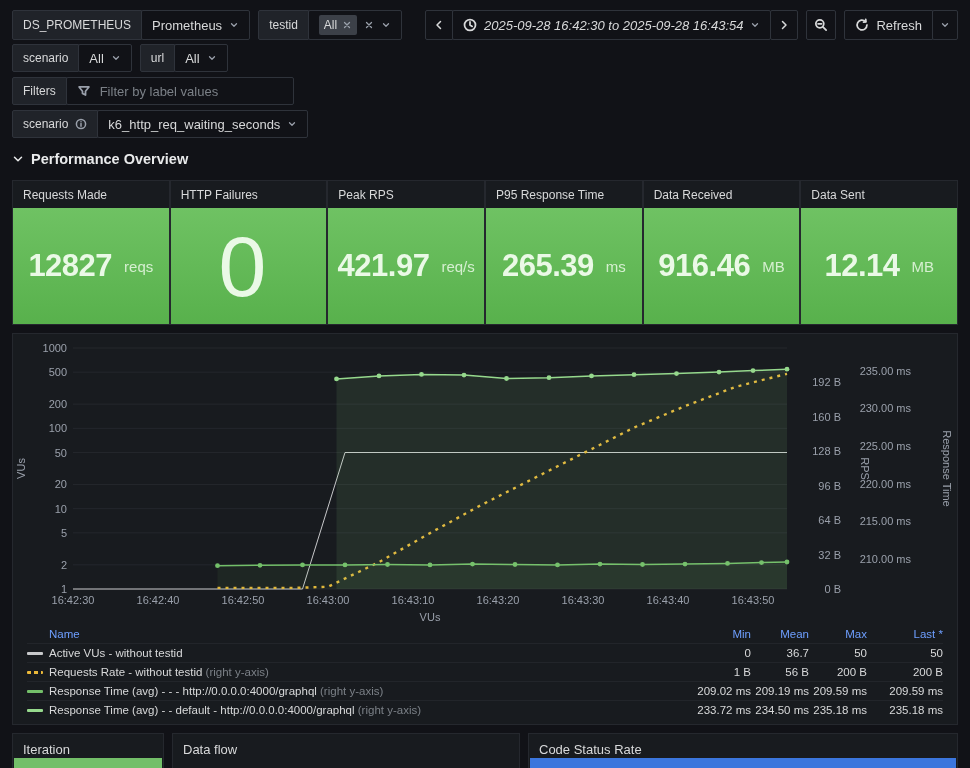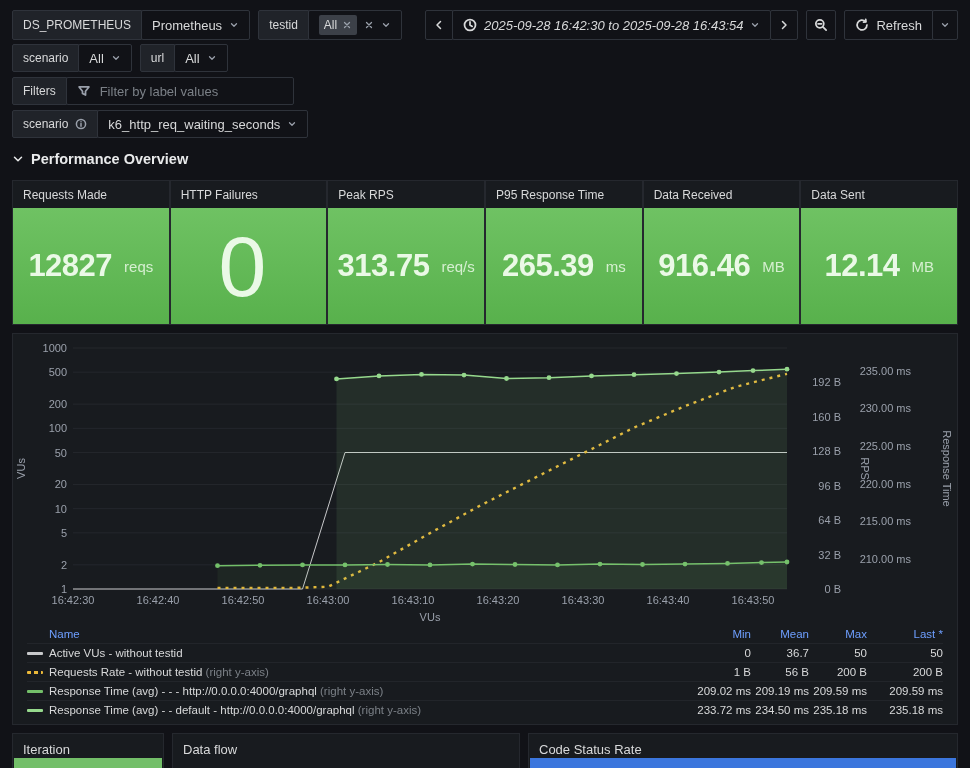--- a/index.html
+++ b/index.html
@@ -227,21 +227,21 @@
       <div class="stat-panel">
         <div class="stat-header">HTTP Failures</div>
         <div class="stat-body">
           <span class="stat-num xl">0</span>
           <span class="stat-unit"></span>
         </div>
       </div>
       <div class="stat-panel">
         <div class="stat-header">Peak RPS</div>
         <div class="stat-body">
-          <span class="stat-num">313.75</span>
+          <span class="stat-num">421.97</span>
           <span class="stat-unit">req/s</span>
         </div>
       </div>
       <div class="stat-panel">
         <div class="stat-header">P95 Response Time</div>
         <div class="stat-body">
           <span class="stat-num">265.39</span>
           <span class="stat-unit">ms</span>
         </div>
       </div>

